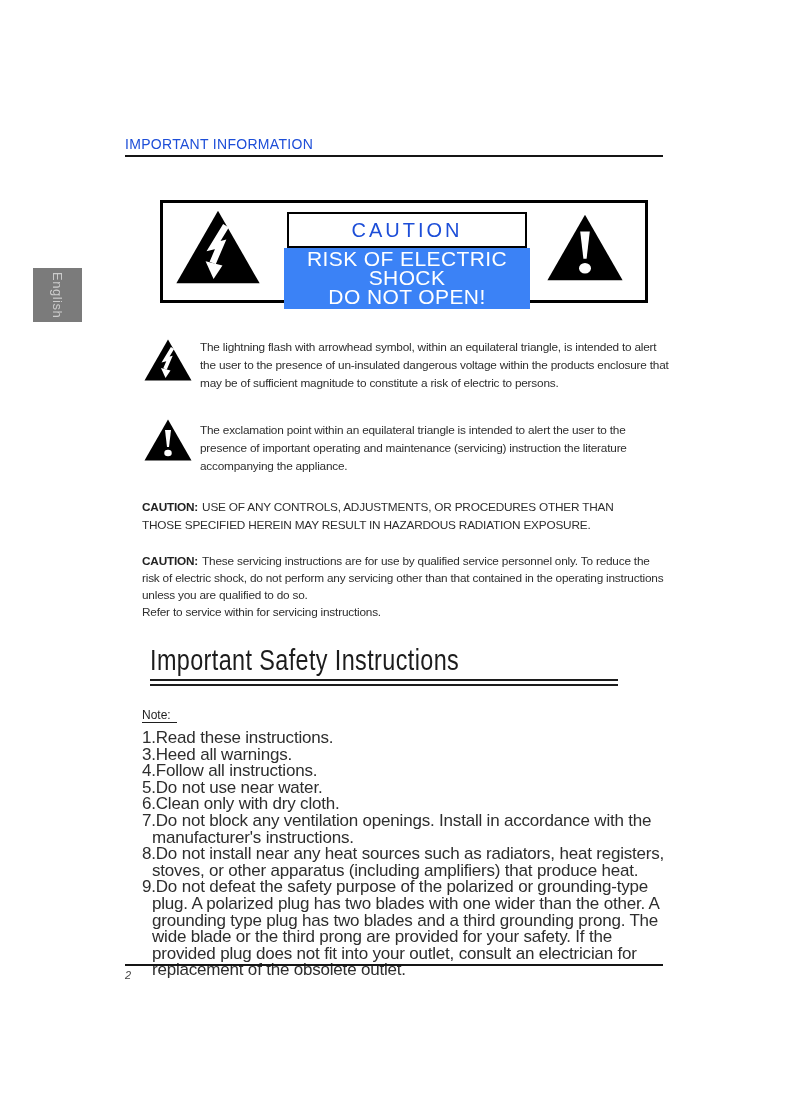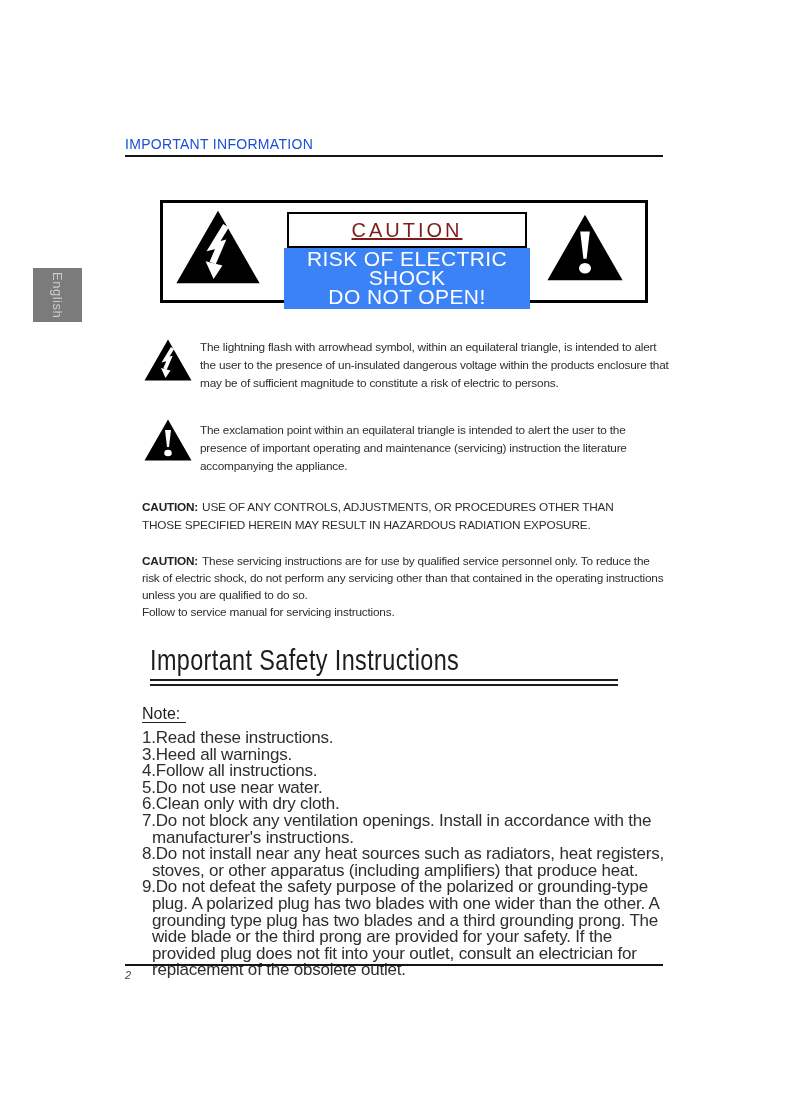--- a/index.html
+++ b/index.html
@@ -30,21 +30,21 @@
   .banner{
     left:160px;top:200px;width:488px;height:103px;border:3px solid #000;
     box-sizing:border-box;background:#fff;
   }
   .tri{display:block;}
   .banner .tri-left{position:absolute;left:10px;top:5px;width:90px;height:78px;}
   .banner .tri-right{position:absolute;right:20px;top:6px;width:80px;height:77px;}
   .banner-center{position:absolute;left:121px;top:9px;width:246px;}
   .caution-title{
     margin:0 3px;border:2px solid #000;text-align:center;background:#fff;
-    font-size:20px;letter-spacing:3px;line-height:32px;height:32px;color:#7f1d1d;text-decoration:underline;
+    font-size:20px;letter-spacing:3px;line-height:32px;height:32px;color:#1d4ed8;
   }
   .risk-box{
     background:#3b82f6;color:#fff;text-align:center;font-size:21px;
     line-height:19px;padding:1px 0 3px;letter-spacing:.4px;
   }
 
   
   .note-icon-1{left:143px;top:333px;width:50px;height:54px;}
   .note-icon-2{left:143px;top:412px;width:50px;height:56px;}
   .note-text-1{left:200px;top:338px;width:470px;}
@@ -63,21 +63,21 @@
     margin-left:8px;
   }
   .title-wrap h1{
     margin:0;font-size:30px;font-weight:400;color:#1c1c1c;white-space:nowrap;
     transform:scaleX(.78);transform-origin:0 50%;letter-spacing:.5px;line-height:30px;
   }
 
   
   .note-label-wrap{left:142px;top:705px;}
   .note-label-wrap span{
-    font-size:16px;color:#1f1f1f;border-bottom:1.5px solid #1f1f1f;padding-right:6px;
+    font-size:12px;color:#1f1f1f;border-bottom:1.5px solid #1f1f1f;padding-right:6px;
   }
 
   
   .instructions{left:142px;top:730px;width:536px;}
   .instructions .item{
     font-size:17px;line-height:16.6px;letter-spacing:-.2px;color:#2e2e2e;
     padding-left:10px;text-indent:-10px;
   }
 
   
@@ -129,21 +129,21 @@
 <div class="abs note-text-2 body-text">The exclamation point within an equilateral triangle is intended to alert the user to the presence of important operating and maintenance (servicing) instruction the literature accompanying the appliance.</div>
 
 <div class="abs caution-p1 body-text">
   <span class="c-label">CAUTION:</span><span>USE OF ANY CONTROLS, ADJUSTMENTS, OR PROCEDURES OTHER THAN THOSE SPECIFIED HEREIN MAY RESULT IN HAZARDOUS RADIATION EXPOSURE.</span>
 </div>
 
 <div class="abs caution-p2 body-text">
   <div>
     <span class="c-label">CAUTION:</span><span>These servicing instructions are for use by qualified service personnel only. To reduce the risk of electric shock, do not perform any servicing other than that contained in the operating instructions unless you are qualified to do so.</span>
   </div>
-  <div>Follow to service manual for servicing instructions.</div>
+  <div>Refer to service within for servicing instructions.</div>
 </div>
 
 <div class="abs title-wrap">
   <h1>Important Safety Instructions</h1>
 </div>
 
 <div class="abs note-label-wrap">
   <span>Note:</span>
 </div>
 

